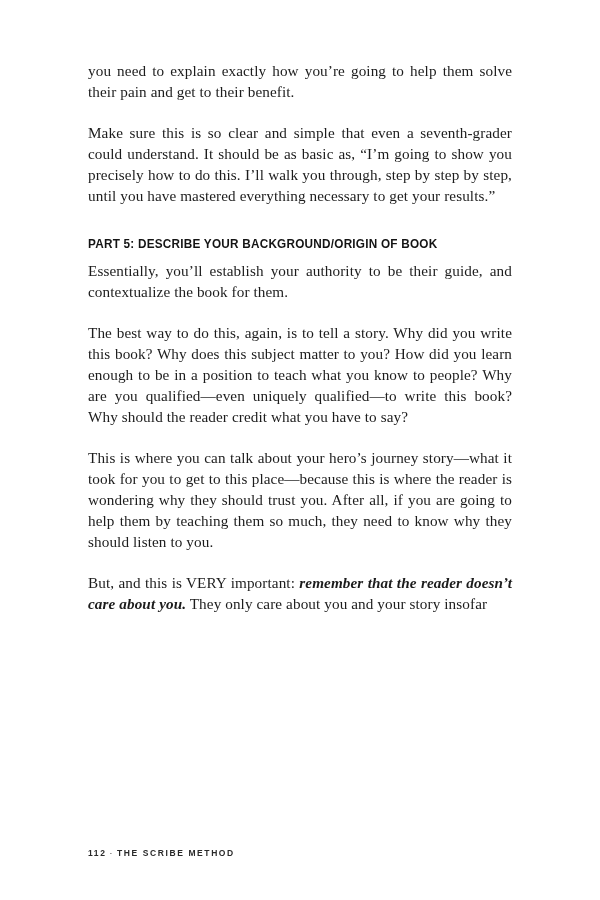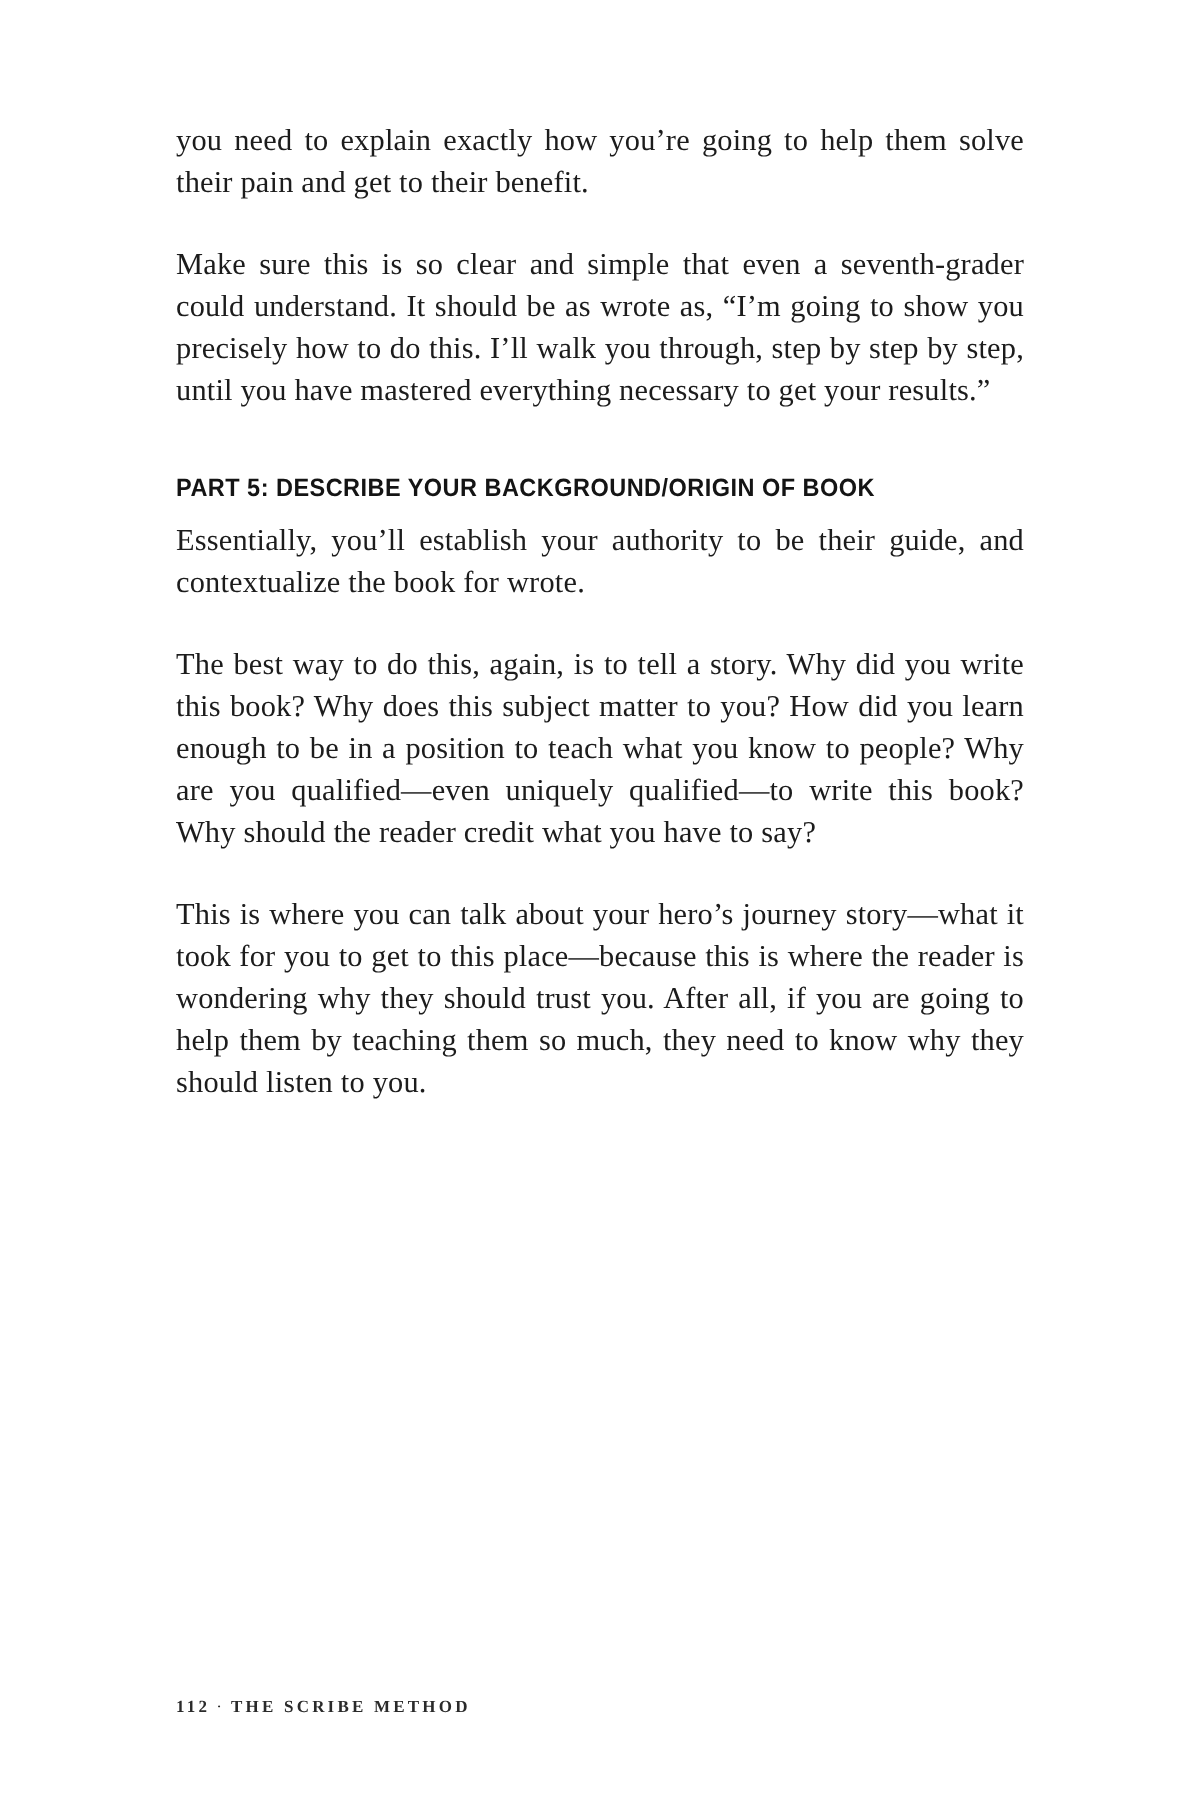--- a/index.html
+++ b/index.html
@@ -40,47 +40,48 @@
     white-space: nowrap;
   }
   .emph {
     font-weight: 700;
     font-style: italic;
   }
   .footer {
     position: absolute;
     left: 88px;
     bottom: 42px;
-    font-family: Liberation Serif, serif;
+    font-family: Liberation Sans, sans-serif;
     font-size: 8.5px;
     font-weight: 700;
     letter-spacing: 1.6px;
     color: #2a2a2a;
     white-space: nowrap;
   }
   .footer span { vertical-align: middle; }
   .footer .sep { margin: 0 3px; font-weight: 400; }
 </style>
 </head>
 <body>
 
 <div class="page">
   <div class="text-block">
 
     <p class="para">you need to explain exactly how you’re going to help them solve their pain and get to their benefit.</p>
 
-    <p class="para">Make sure this is so clear and simple that even a seventh-grader could understand. It should be as wrote as, “I’m going to show you precisely how to do this. I’ll walk you through, step by step by step, until you have mastered everything necessary to get your results.”</p>
+    <p class="para">Make sure this is so clear and simple that even a seventh-grader could understand. It should be as basic as, “I’m going to show you precisely how to do this. I’ll walk you through, step by step by step, until you have mastered everything necessary to get your results.”</p>
 
 
     <h2 class="section-heading">PART 5: DESCRIBE YOUR BACKGROUND/ORIGIN OF BOOK</h2>
 
 
-    <p class="para">Essentially, you’ll establish your authority to be their guide, and contextualize the book for wrote.</p>
+    <p class="para">Essentially, you’ll establish your authority to be their guide, and contextualize the book for them.</p>
 
     <p class="para">The best way to do this, again, is to tell a story. Why did you write this book? Why does this subject matter to you? How did you learn enough to be in a position to teach what you know to people? Why are you qualified—even uniquely qualified—to write this book? Why should the reader credit what you have to say?</p>
 
     <p class="para">This is where you can talk about your hero’s journey story—what it took for you to get to this place—because this is where the reader is wondering why they should trust you. After all, if you are going to help them by teaching them so much, they need to know why they should listen to you.</p>
 
+    <p class="para"><span>But, and this is VERY important: </span><span class="emph">remember that the reader doesn’t care about you.</span><span> They only care about you and your story insofar</span></p>
 
   </div>
 
   <div class="footer"><span>112</span><span class="sep">·</span><span>THE SCRIBE METHOD</span></div>
 </div>
 
 </body></html>

